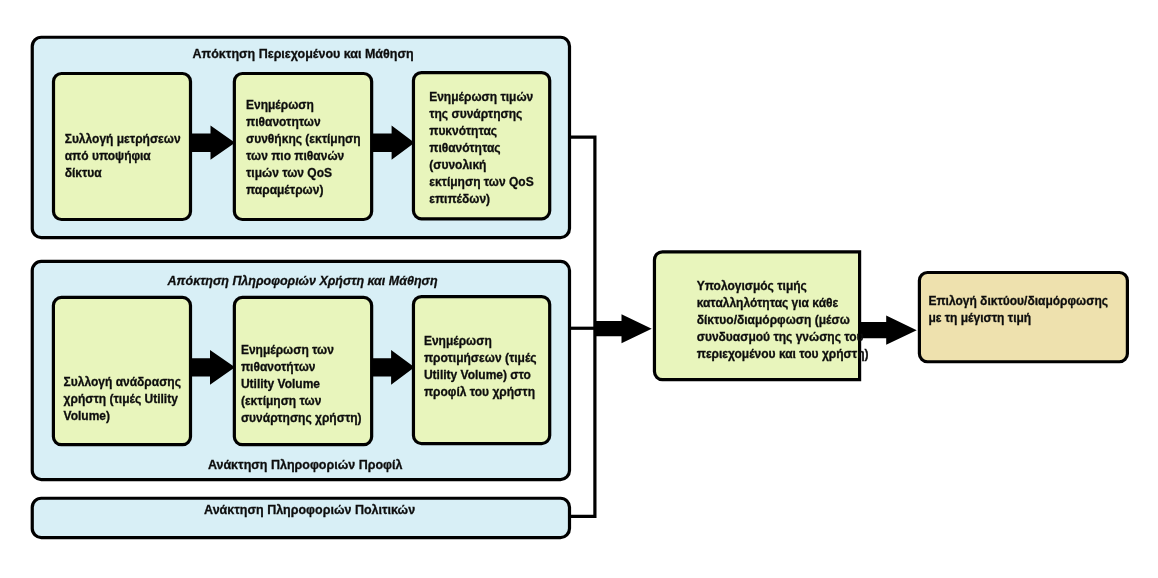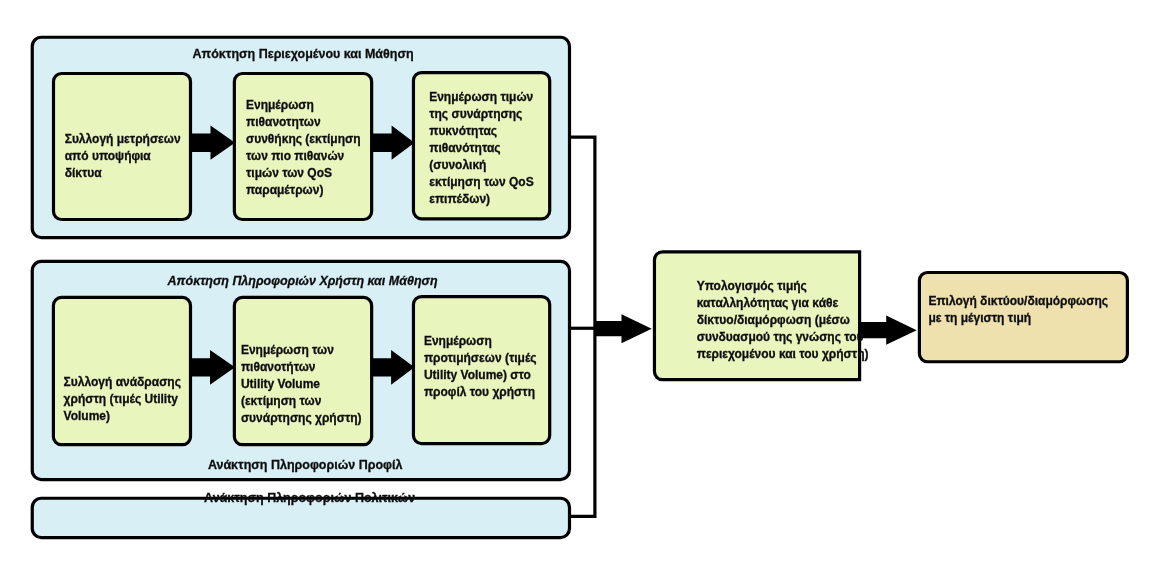--- a/index.html
+++ b/index.html
@@ -49,21 +49,21 @@
     <path d="M190.2,358.2 L210.0,358.2 L210.0,350.0 L235.0,367.35 L210.0,384.7 L210.0,376.5 L190.2,376.5 Z"></path>
     <path d="M371.3,358.2 L391.1,358.2 L391.1,350.0 L414.5,367.35 L391.1,384.7 L391.1,376.5 L371.3,376.5 Z"></path>
     <path d="M594.0,321.0 L621.5,321.0 L621.5,314.15 L651.7,328.65 L621.5,343.15 L621.5,336.3 L594.0,336.3 Z"></path>
     <path d="M860.0,322.0 L886.2,322.0 L886.2,315.55 L916.7,330.15 L886.2,344.75 L886.2,338.3 L860.0,338.3 Z"></path>
   </g>
 </svg>
 
 <div class="glabel" style="left:192.6px;top:46.9px;">Απόκτηση Περιεχομένου και Μάθηση</div>
 <div class="glabel" style="left:167.6px;top:273.7px;font-style:italic;">Απόκτηση Πληροφοριών Χρήστη και Μάθηση</div>
 <div class="glabel" style="left:207.9px;top:458.3px;">Ανάκτηση Πληροφοριών Προφίλ</div>
-<div class="glabel" style="left:204.1px;top:491px;text-align:right;">Ανάκτηση Πληροφοριών Πολιτικών</div>
+<div class="glabel" style="left:204.1px;top:503px;text-align:right;">Ανάκτηση Πληροφοριών Πολιτικών</div>
 
 <div class="lbl" style="left:64.7px;top:131px;">
       <div>Συλλογή μετρήσεων</div>
       <div>από υποψήφια</div>
       <div>δίκτυα</div>
     </div>
 <div class="lbl" style="left:246.0px;top:96.6px;">
       <div>Ενημέρωση</div>
       <div>πιθανοτητων</div>
       <div>συνθήκης (εκτίμηση</div>

